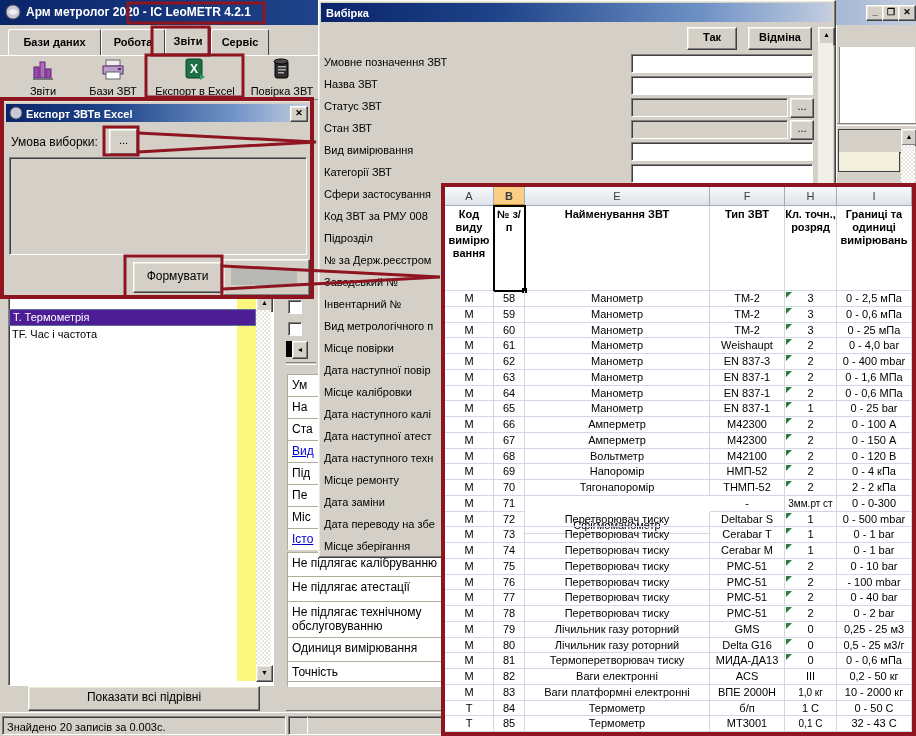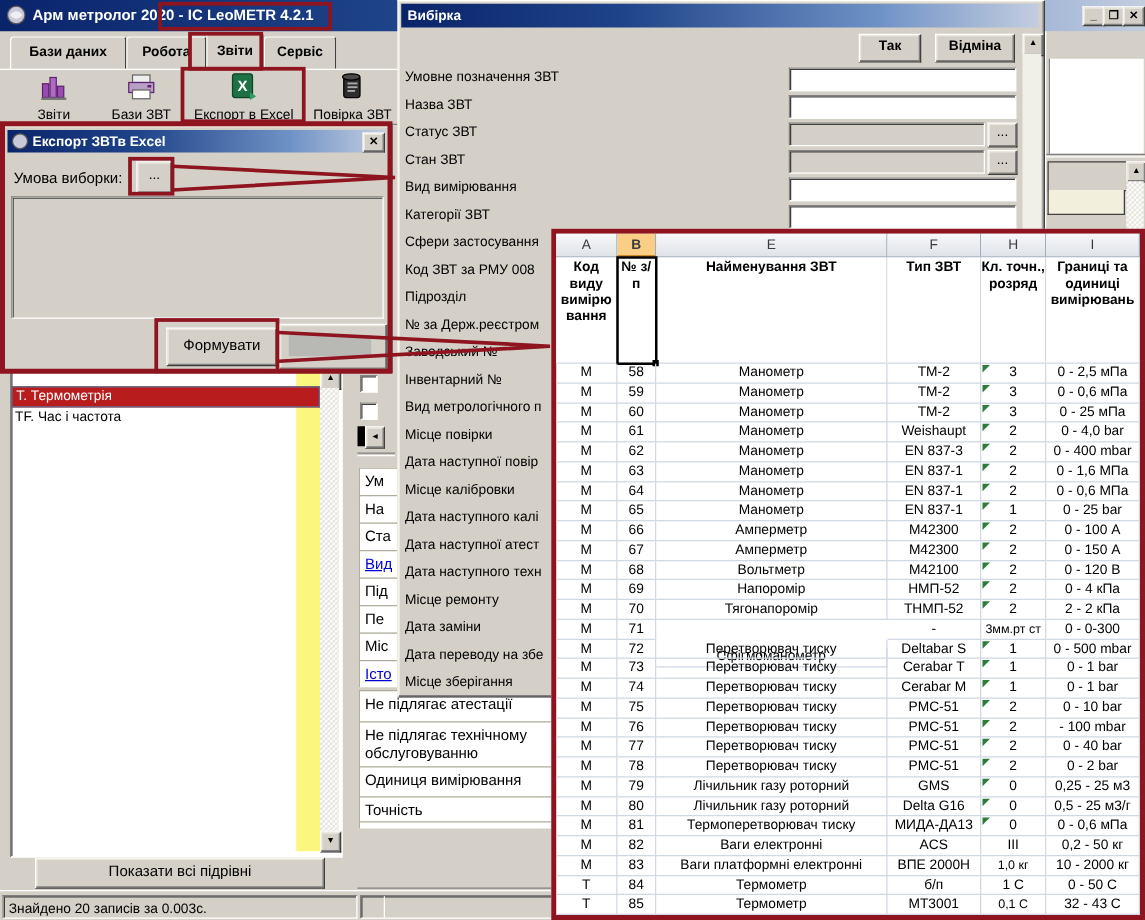--- a/index.html
+++ b/index.html
@@ -165,34 +165,35 @@
       <div class="proprow" style="width: 31px; height: 22px; border-left: 1px solid rgb(176, 173, 156);"><span>Ум</span></div>
       <div class="proprow" style="width: 31px; height: 22px; border-left: 1px solid rgb(176, 173, 156);"><span>На</span></div>
       <div class="proprow" style="width: 31px; height: 22px; border-left: 1px solid rgb(176, 173, 156);"><span>Ста</span></div>
       <div class="proprow" style="width: 31px; height: 22px; border-left: 1px solid rgb(176, 173, 156);"><span class="link">Вид</span></div>
       <div class="proprow" style="width: 31px; height: 22px; border-left: 1px solid rgb(176, 173, 156);"><span>Під</span></div>
       <div class="proprow" style="width: 31px; height: 22px; border-left: 1px solid rgb(176, 173, 156);"><span>Пе</span></div>
       <div class="proprow" style="width: 31px; height: 22px; border-left: 1px solid rgb(176, 173, 156);"><span>Міс</span></div>
       <div class="proprow" style="width: 31px; height: 22px; border-left: 1px solid rgb(176, 173, 156);"><span class="link">Істо</span></div>
     </div>
   <div id="panel-rows" class="abs" style="left:287px;top:552px;width:158px;overflow:hidden">
+      <div class="proprow" style="width: 158px; height: 24px; white-space: normal; border-left: 1px solid rgb(176, 173, 156);">Не підлягає калібруванню</div>
       <div class="proprow" style="width: 158px; height: 25px; white-space: normal; border-left: 1px solid rgb(176, 173, 156);">Не підлягає атестації</div>
       <div class="proprow" style="width: 158px; height: 36px; white-space: normal; border-left: 1px solid rgb(176, 173, 156);">Не підлягає технічному обслуговуванню</div>
       <div class="proprow" style="width: 158px; height: 24px; white-space: normal; border-left: 1px solid rgb(176, 173, 156);">Одиниця вимірювання</div>
       <div class="proprow" style="width: 158px; height: 20px; white-space: normal; border-left: 1px solid rgb(176, 173, 156);">Точність</div>
       <div class="proprow" style="width: 158px; height: 6px; white-space: normal; border-left: 1px solid rgb(176, 173, 156);">Мінімальне значення</div>
     </div>
   <div class="abs" style="left:286px;top:710px;width:160px;height:1px;background:#808080"></div>
 
   <div class="abs sunken" style="left:8px;top:292px;width:264px;height:392px;background:#fff;z-index:2">
     <div class="abs" style="left:228px;top:0;width:19px;height:388px;background:#fbf77e"></div>
     <div class="abs" style="left:0;top:0;width:247px;height:16px;overflow:hidden">
       <div class="lbl" style="position:relative;top:-7px;left:24px">вимірювання (кількість речовини)</div>
     </div>
-    <div class="abs" style="left:0;top:16px;width:247px;height:17px;background:#b91c1c;border:1px solid #5f6f96;box-sizing:border-box">
+    <div class="abs" style="left:0;top:16px;width:247px;height:17px;background:#4c1d95;border:1px solid #5f6f96;box-sizing:border-box">
       <div class="lbl" style="color:#fff;padding:1px 0 0 3px">Т. Термометрія</div>
     </div>
     <div class="abs" style="left:0;top:33px;width:247px;height:17px">
       <div class="lbl" style="padding:2px 0 0 3px">ТF. Час і частота</div>
     </div>
     <div class="abs btn scrollarrow" style="left:247px;top:2px;width:15px;height:15px">▲</div>
     <div class="abs checker" style="left:247px;top:17px;width:15px;height:355px"></div>
     <div class="abs btn scrollarrow" style="left:247px;top:372px;width:15px;height:15px">▼</div>
   </div>
 

